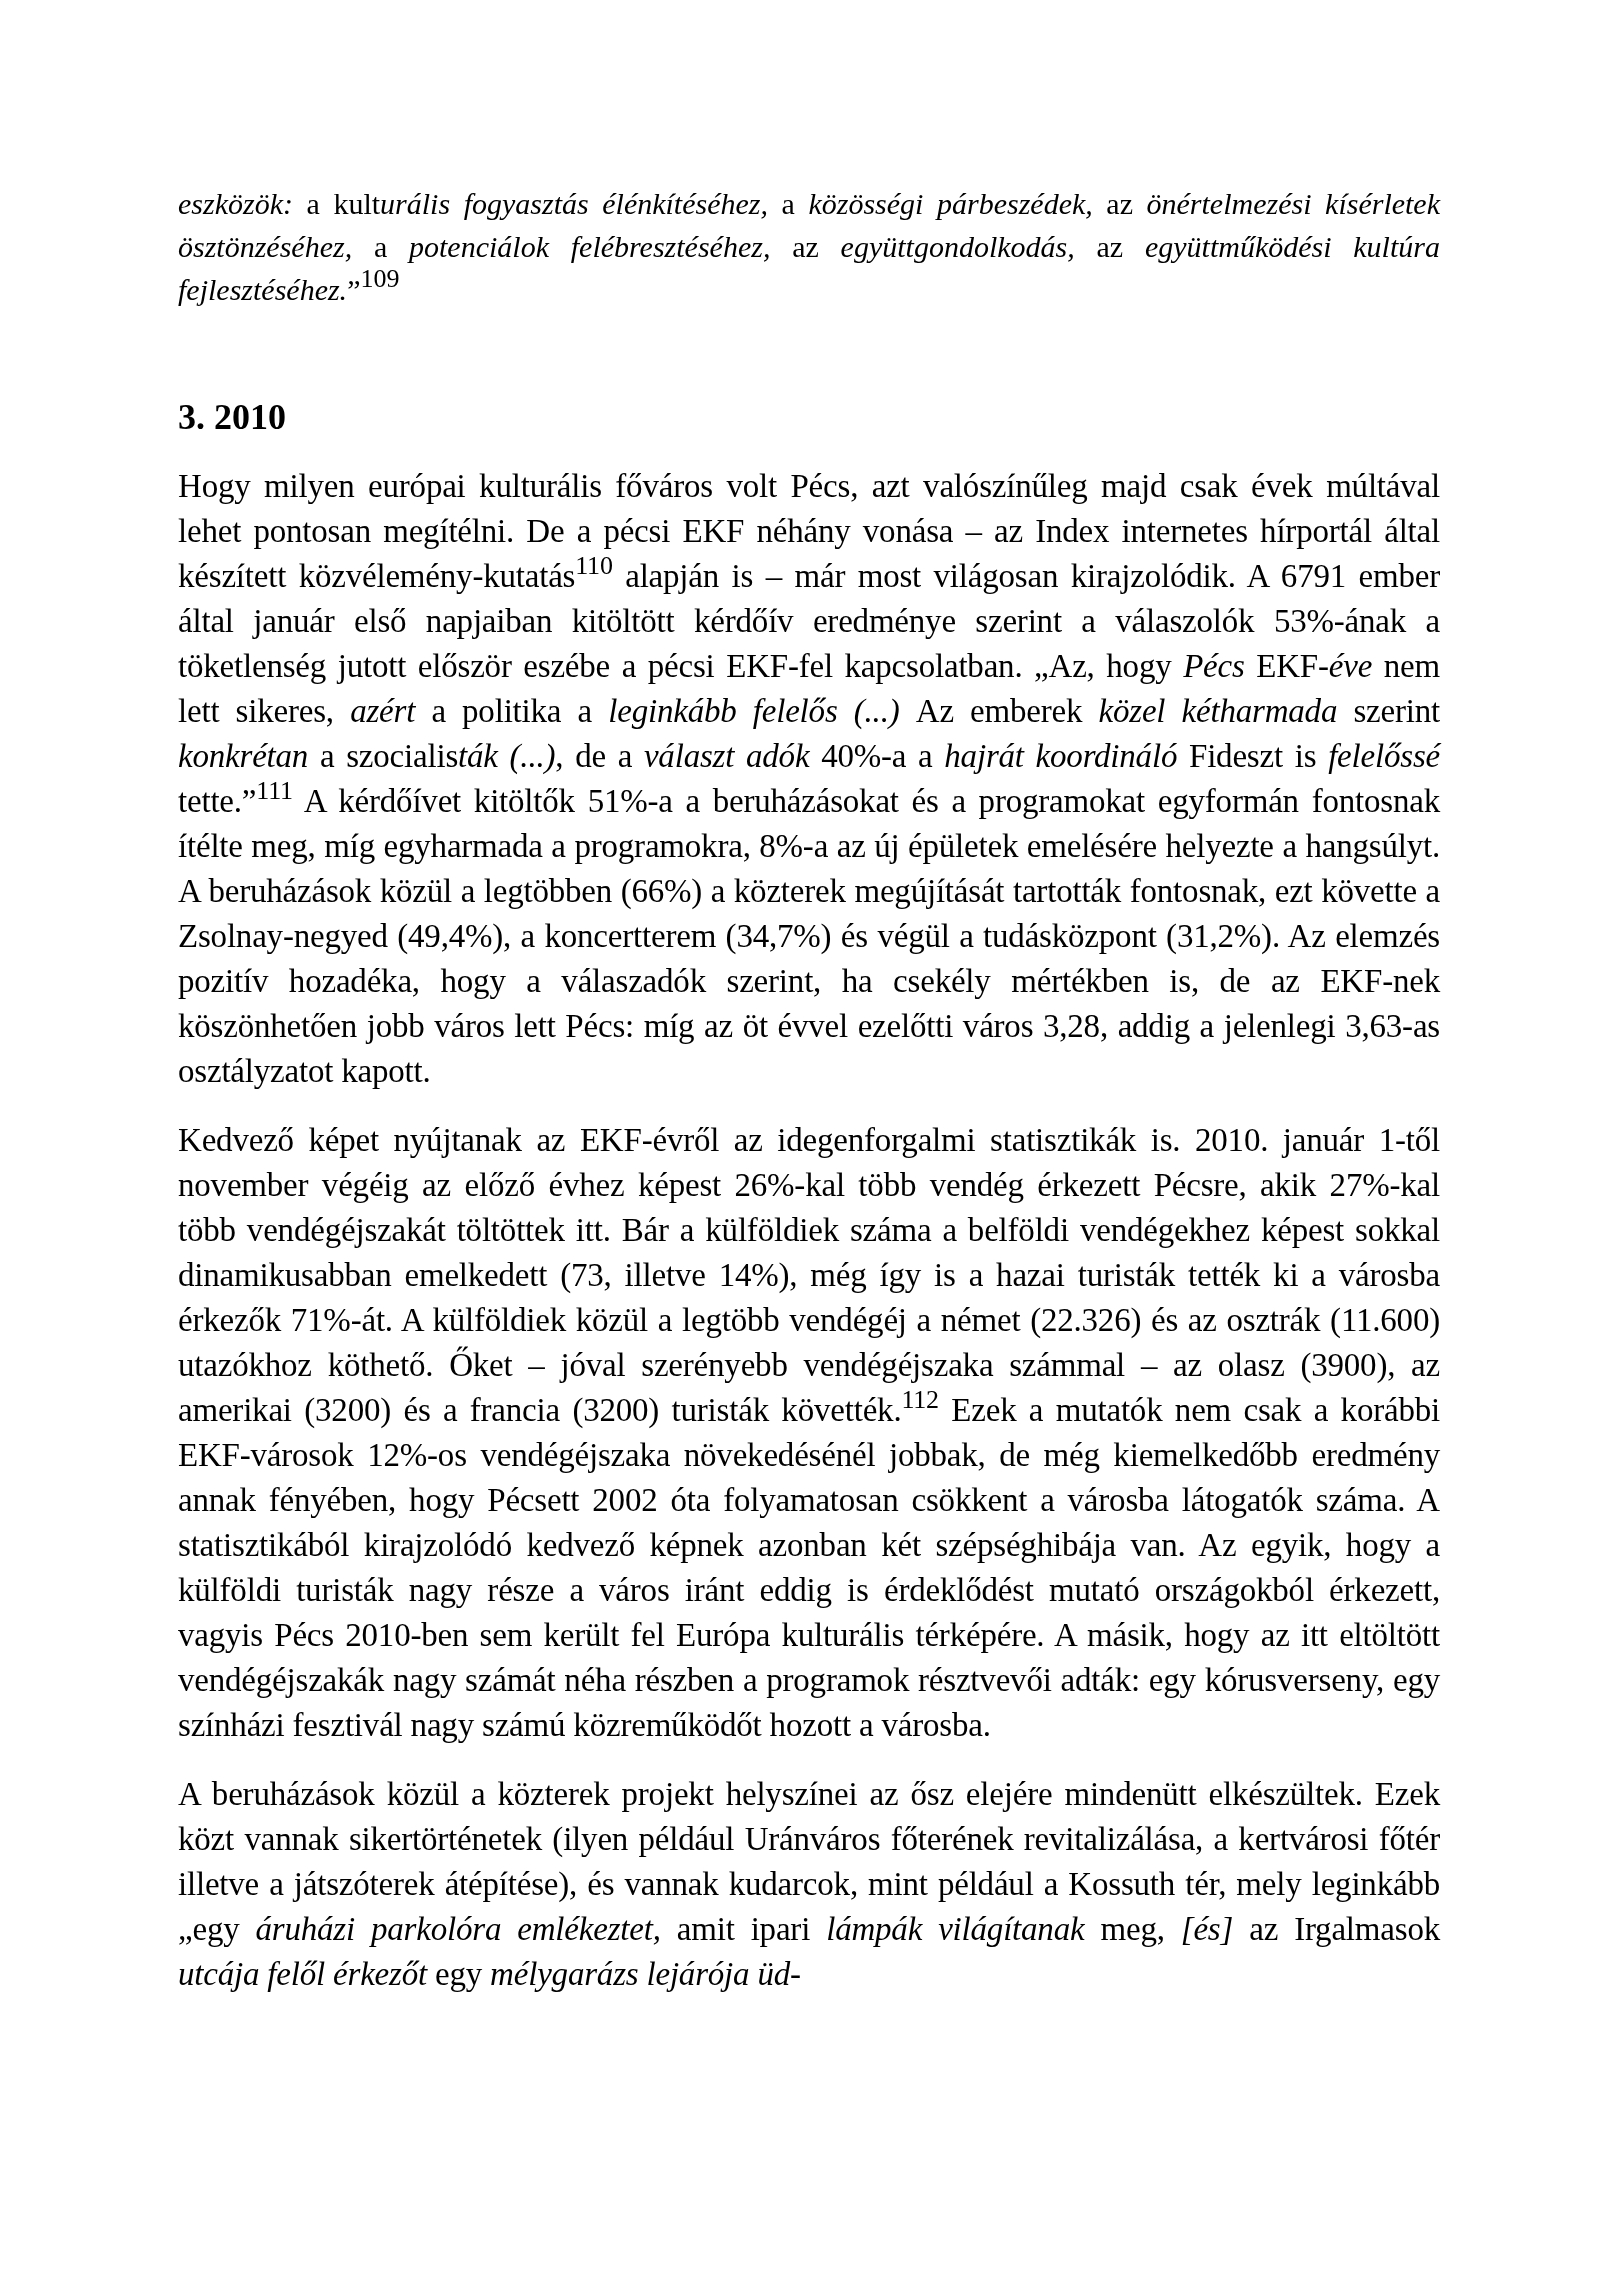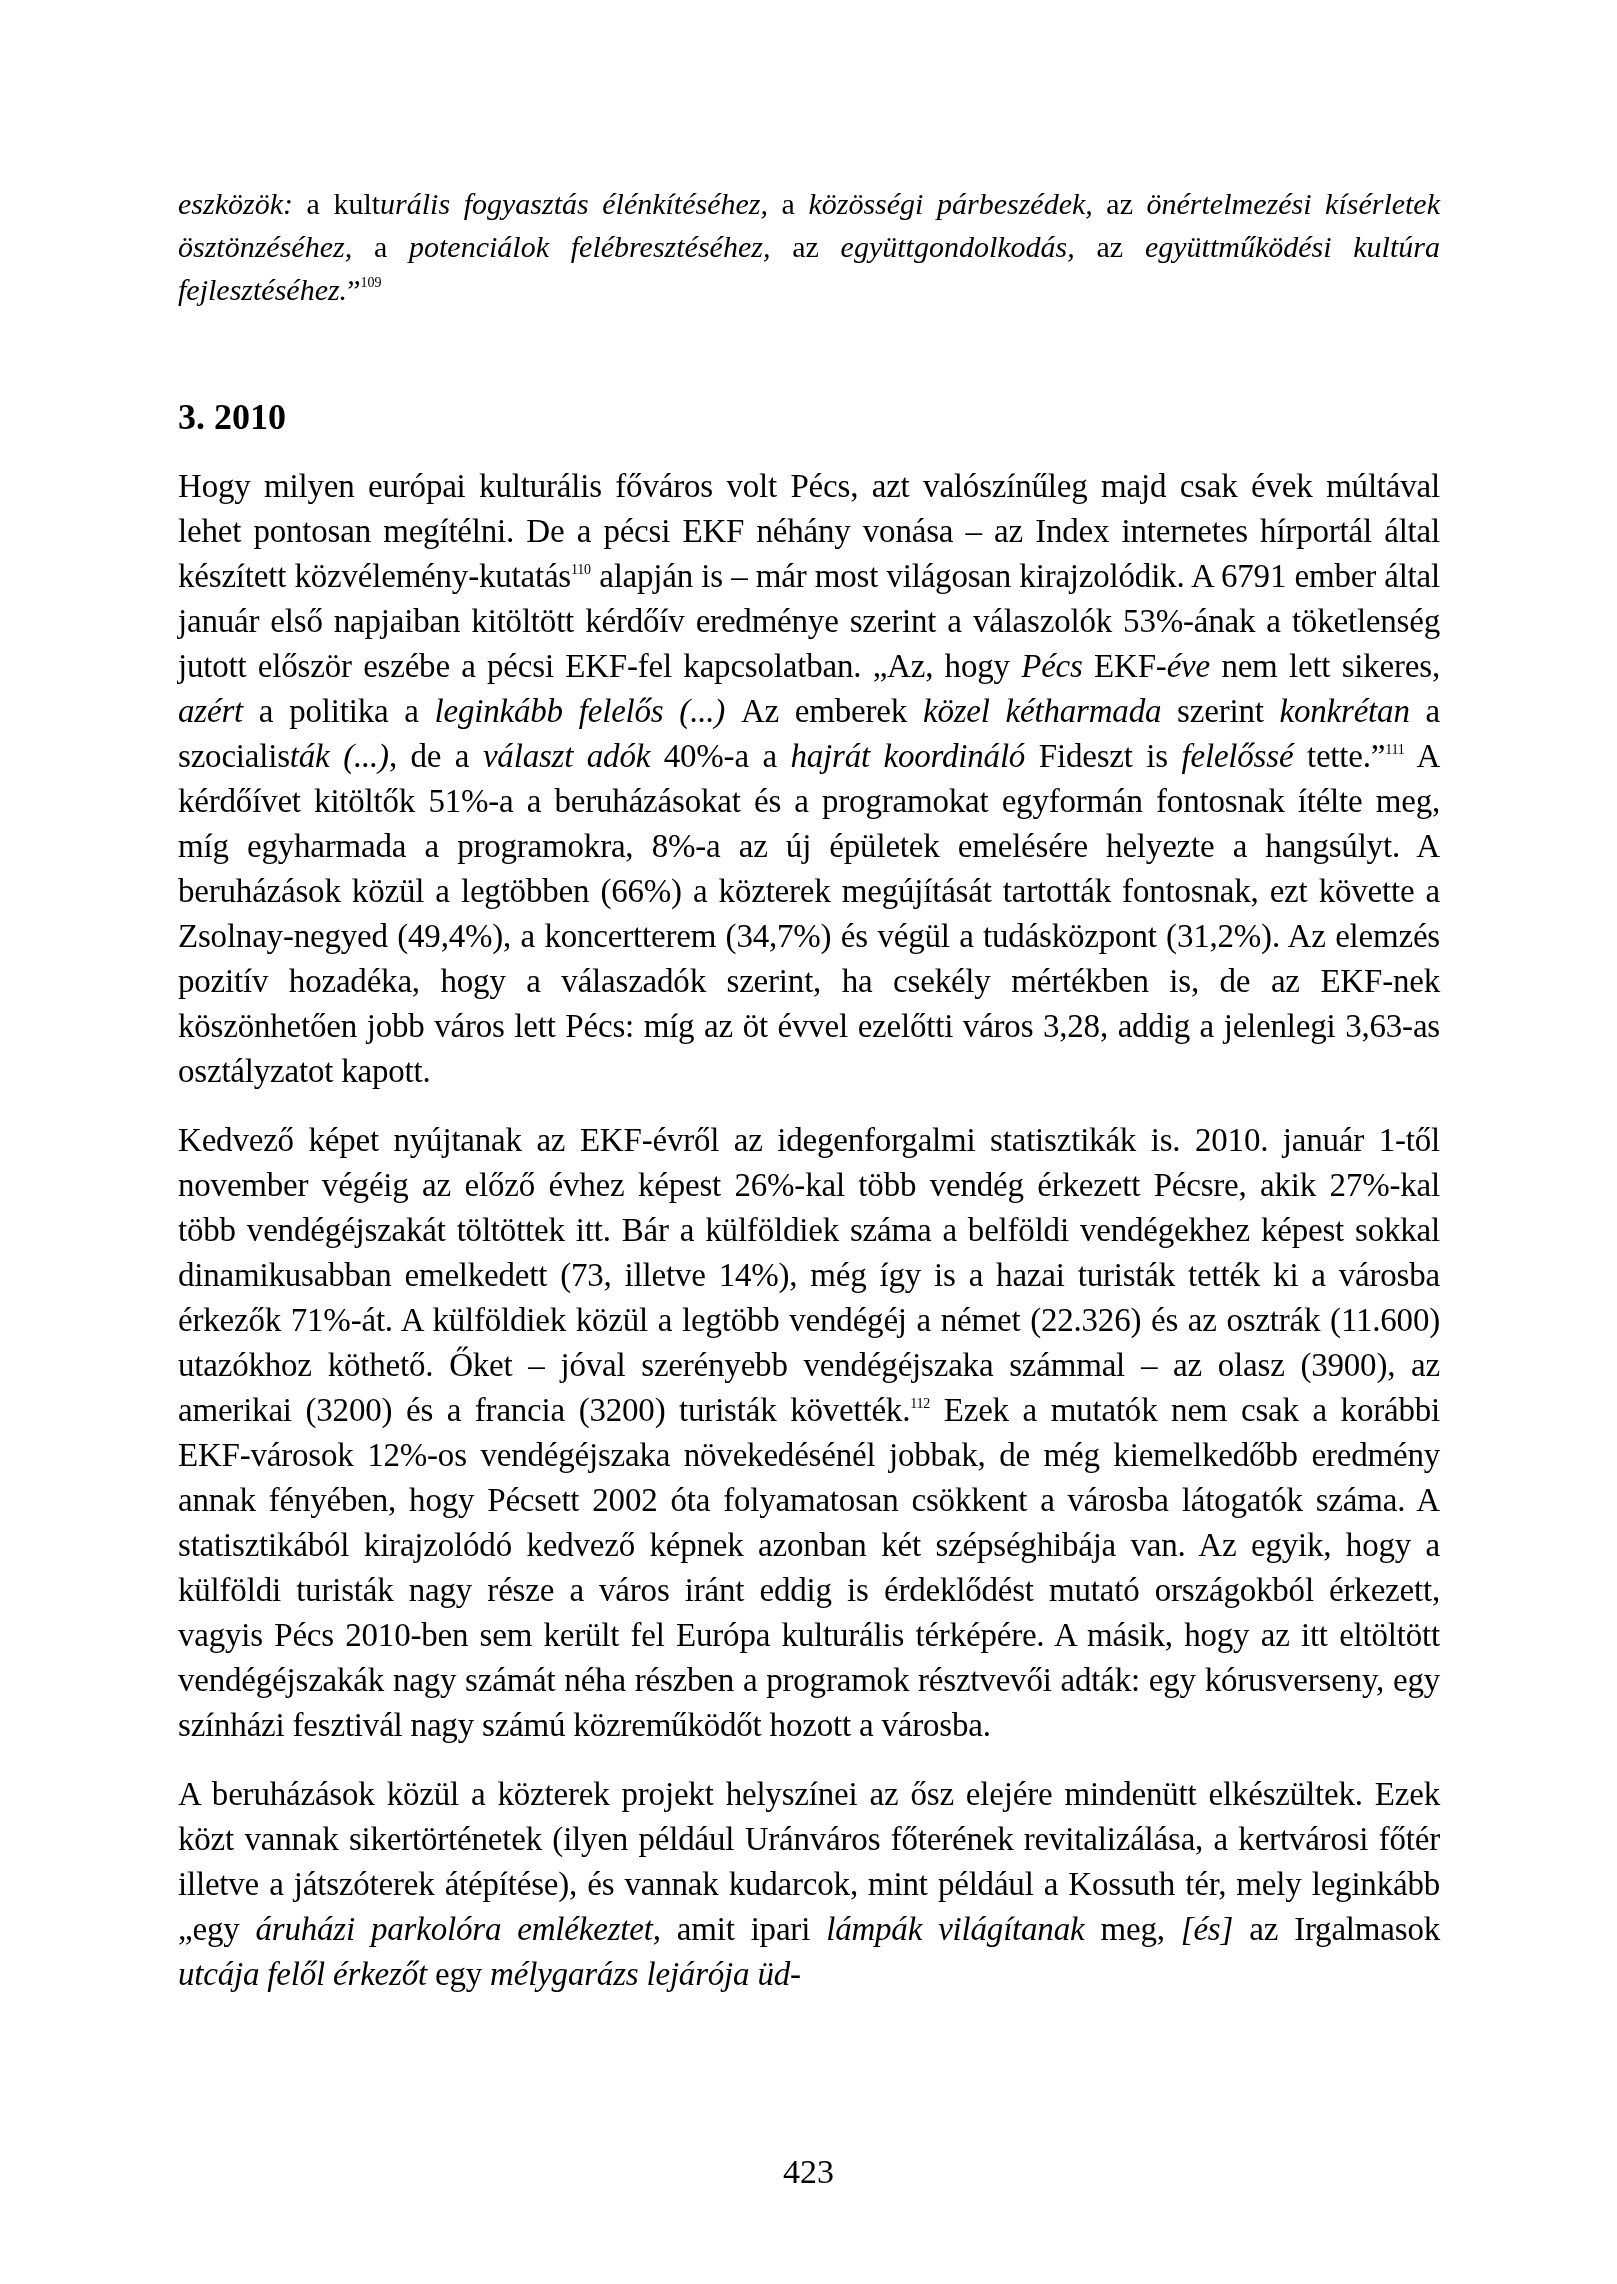--- a/index.html
+++ b/index.html
@@ -30,21 +30,21 @@
   }
   .body{
     margin:27px 0 0 0;
     font-size:33px;
     line-height:45px;
     text-align:justify;
     letter-spacing:-0.2px;
   }
   .body + .body{margin-top:24px;}
   sup{
-    font-size:14px;
+    font-size:26px;
     line-height:0;
     vertical-align:baseline;
     position:relative;
     top:-13.5px;
   }
   .pagenum{
     position:absolute;
     top:2153px;left:0;width:100%;
     text-align:center;
     font-size:34px;
@@ -54,15 +54,14 @@
 <body>
 
 <div class="page">
   <div class="content">
     <blockquote class="quote"><span class="it">eszközök: </span><span>a kult</span><span class="it">urális fogyasztás élénkítéséhez, </span><span>a </span><span class="it">közösségi párbeszédek, </span><span>az </span><span class="it">önértelmezési kísérletek ösztönzéséhez, </span><span>a </span><span class="it">potenciálok felébresztéséhez, </span><span>az </span><span class="it">együttgondolkodás, </span><span>az </span><span class="it">együttműködési kultúra fejlesztéséhez.</span><span>”</span><sup>109</sup></blockquote>
     <h2 class="heading">3. 2010</h2>
     <p class="body"><span>Hogy milyen európai kulturális főváros volt Pécs, azt valószínűleg majd csak évek múltával lehet pontosan megítélni. De a pécsi EKF néhány vonása – az Index internetes hírportál által készített közvélemény-kutatás</span><sup>110</sup><span> alapján is – már most világosan kirajzolódik. A 6791 ember által január első napjaiban kitöltött kérdőív eredménye szerint a válaszolók 53%-ának a töketlenség jutott először eszébe a pécsi EKF-fel kapcsolatban. „Az, hogy </span><span class="it">Pécs </span><span>EKF-</span><span class="it">éve </span><span>nem lett sikeres, </span><span class="it">azért </span><span>a politika a </span><span class="it">leginkább felelős (...) </span><span>Az emberek </span><span class="it">közel kétharmada </span><span>szerint </span><span class="it">konkrétan </span><span>a szocialis</span><span class="it">ták (...)</span><span>, de a </span><span class="it">választ adók </span><span>40%-a a </span><span class="it">hajrát koordináló </span><span>Fideszt is </span><span class="it">felelőssé </span><span>tette.”</span><sup>111</sup><span> A kérdőívet kitöltők 51%-a a beruházásokat és a programokat egyformán fontosnak ítélte meg, míg egyharmada a programokra, 8%-a az új épületek emelésére helyezte a hangsúlyt. A beruházások közül a legtöbben (66%) a közterek megújítását tartották fontosnak, ezt követte a Zsolnay-negyed (49,4%), a koncertterem (34,7%) és végül a tudásközpont (31,2%). Az elemzés pozitív hozadéka, hogy a válaszadók szerint, ha csekély mértékben is, de az EKF-nek köszönhetően jobb város lett Pécs: míg az öt évvel ezelőtti város 3,28, addig a jelenlegi 3,63-as osztályzatot kapott.</span></p>
     <p class="body"><span>Kedvező képet nyújtanak az EKF-évről az idegenforgalmi statisztikák is. 2010. január 1-től november végéig az előző évhez képest 26%-kal több vendég érkezett Pécsre, akik 27%-kal több vendégéjszakát töltöttek itt. Bár a külföldiek száma a belföldi vendégekhez képest sokkal dinamikusabban emelkedett (73, illetve 14%), még így is a hazai turisták tették ki a városba érkezők 71%-át. A külföldiek közül a legtöbb vendégéj a német (22.326) és az osztrák (11.600) utazókhoz köthető. Őket – jóval szerényebb vendégéjszaka számmal – az olasz (3900), az amerikai (3200) és a francia (3200) turisták követték.</span><sup>112</sup><span> Ezek a mutatók nem csak a korábbi EKF-városok 12%-os vendégéjszaka növekedésénél jobbak, de még kiemelkedőbb eredmény annak fényében, hogy Pécsett 2002 óta folyamatosan csökkent a városba látogatók száma. A statisztikából kirajzolódó kedvező képnek azonban két szépséghibája van. Az egyik, hogy a külföldi turisták nagy része a város iránt eddig is érdeklődést mutató országokból érkezett, vagyis Pécs 2010-ben sem került fel Európa kulturális térképére. A másik, hogy az itt eltöltött vendégéjszakák nagy számát néha részben a programok résztvevői adták: egy kórusverseny, egy színházi fesztivál nagy számú közreműködőt hozott a városba.</span></p>
     <p class="body"><span>A beruházások közül a közterek projekt helyszínei az ősz elejére mindenütt elkészültek. Ezek közt vannak sikertörténetek (ilyen például Uránváros főterének revitalizálása, a kertvárosi főtér illetve a játszóterek átépítése), és vannak kudarcok, mint például a Kossuth tér, mely leginkább „egy </span><span class="it">áruházi parkolóra emlékeztet, </span><span>amit ipari </span><span class="it">lámpák világítanak </span><span>meg, </span><span class="it">[és] </span><span>az Irgalmasok </span><span class="it">utcája felől érkezőt </span><span>egy </span><span class="it">mélygarázs lejárója üd-</span></p>
   </div>
-  <div class="pagenum">423</div>
 </div>
 
 
 </body></html>

